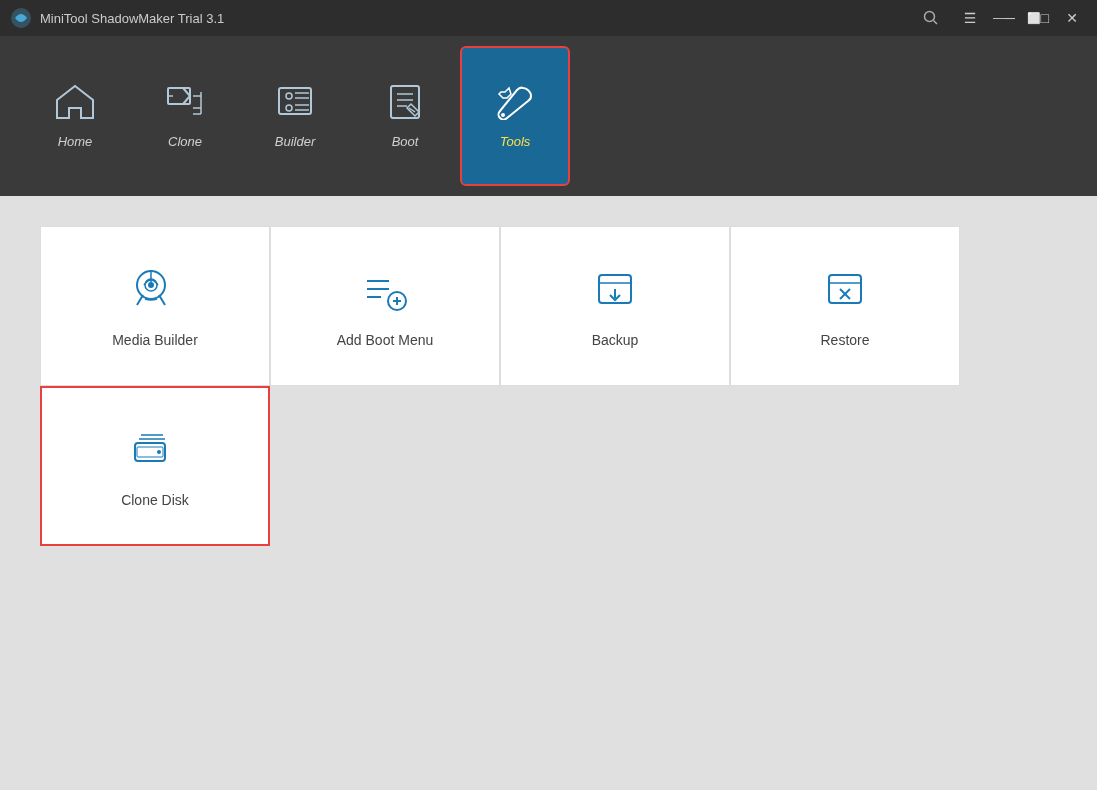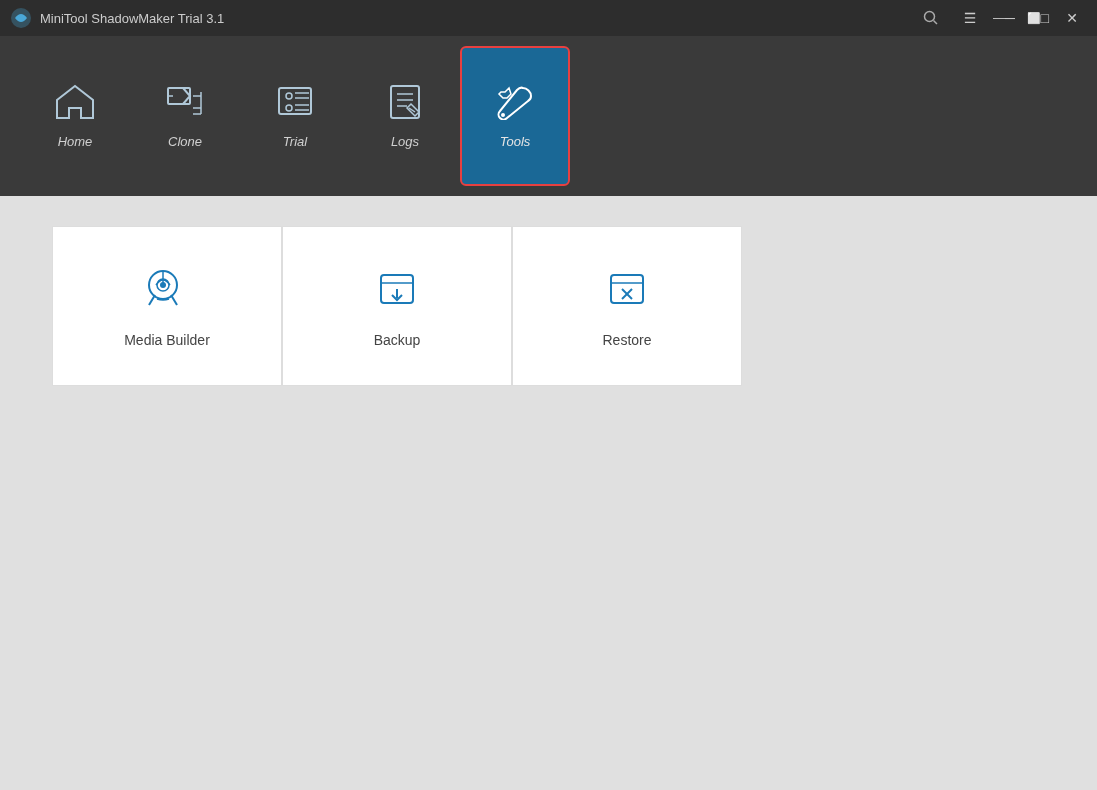--- a/index.html
+++ b/index.html
@@ -55,29 +55,29 @@
       height: 140px;
       color: #d0d0d0;
       cursor: pointer;
       border-radius: 6px;
       gap: 8px;
       font-size: 14px;
     }
     .nav-item.active {
       background: #1a6896;
       border: 2px solid #e84040;
-      color: #e5e5e5;
+      color: #fde047;
     }
     .nav-icon { font-size: 36px; line-height: 1; }
     .nav-label { font-size: 13px; }
 
     
     .main {
       background: #e0e0e0;
-      padding: 30px 52px;
+      padding: 30px 40px;
       height: calc(790px - 36px - 160px);
     }
 
     
     .tool-grid {
       display: flex;
       flex-direction: column;
       gap: 0;
     }
     .tool-row {
@@ -159,34 +159,34 @@
         <rect x="4" y="4" width="32" height="26" rx="2" stroke="#b0c8d8" stroke-width="2" fill="none"></rect>
         <circle cx="14" cy="12" r="3" stroke="#b0c8d8" stroke-width="1.5"></circle>
         <line x1="20" y1="9" x2="34" y2="9" stroke="#b0c8d8" stroke-width="1.5"></line>
         <line x1="20" y1="14" x2="34" y2="14" stroke="#b0c8d8" stroke-width="1.5"></line>
         <circle cx="14" cy="24" r="3" stroke="#b0c8d8" stroke-width="1.5"></circle>
         <line x1="20" y1="21" x2="34" y2="21" stroke="#b0c8d8" stroke-width="1.5"></line>
         <line x1="20" y1="26" x2="34" y2="26" stroke="#b0c8d8" stroke-width="1.5"></line>
         <line x1="28" y1="9" x2="28" y2="9" stroke="#4aa8d8" stroke-width="2"></line>
       </svg>
     </div>
-    <span class="nav-label">Trial</span>
+    <span class="nav-label">Builder</span>
   </div>
 
   <div class="nav-item">
     <div class="nav-icon">
       <svg width="40" height="36" viewBox="0 0 40 36" fill="none">
         <rect x="6" y="2" width="28" height="32" rx="2" stroke="#b0c8d8" stroke-width="2" fill="none"></rect>
         <line x1="12" y1="10" x2="28" y2="10" stroke="#b0c8d8" stroke-width="1.5"></line>
         <line x1="12" y1="16" x2="28" y2="16" stroke="#b0c8d8" stroke-width="1.5"></line>
         <line x1="12" y1="22" x2="22" y2="22" stroke="#b0c8d8" stroke-width="1.5"></line>
         <path d="M24 24 L30 28 M26 20 L34 28 L30 32 L22 24 Z" stroke="#b0c8d8" stroke-width="1.5" fill="none"></path>
       </svg>
     </div>
-    <span class="nav-label">Logs</span>
+    <span class="nav-label">Boot</span>
   </div>
 
   <div class="nav-item active">
     <div class="nav-icon">
       <svg width="40" height="36" viewBox="0 0 40 36" fill="none">
         <path d="M28 4 C32 4 36 8 36 12 C36 14 35 16 33 17 L12 34 C10 36 7 36 5 34 C3 32 3 29 5 27 L22 6 C24 4 26 3 28 4Z" stroke="#fff" stroke-width="2" fill="none"></path>
         <circle cx="8" cy="31" r="2" fill="#fff"></circle>
         <path d="M14 4 L10 8 L6 8 L4 10 L8 14 L12 14 L16 10 Z" stroke="#fff" stroke-width="1.5" fill="none"></path>
       </svg>
     </div>
@@ -210,20 +210,33 @@
             <path d="M30 30 L36 40" stroke="#1a7ab8" stroke-width="2"></path>
             <path d="M15 20 Q22 10 29 20" stroke="#1a7ab8" stroke-width="1.5" fill="none"></path>
             <path d="M22 6 L22 20" stroke="#1a7ab8" stroke-width="1.5"></path>
             <circle cx="22" cy="20" r="3" fill="#1a7ab8"></circle>
             <path d="M16 34 A10 4 0 0 0 28 34" stroke="#1a7ab8" stroke-width="1.5" fill="none"></path>
           </svg>
         </div>
         <span class="tool-label">Media Builder</span>
       </div>
 
+      <div class="tool-card">
+        <div class="tool-icon">
+          <svg width="52" height="48" viewBox="0 0 52 48" fill="none">
+            <line x1="8" y1="16" x2="30" y2="16" stroke="#1a7ab8" stroke-width="2"></line>
+            <line x1="8" y1="24" x2="30" y2="24" stroke="#1a7ab8" stroke-width="2"></line>
+            <line x1="8" y1="32" x2="22" y2="32" stroke="#1a7ab8" stroke-width="2"></line>
+            <circle cx="38" cy="36" r="9" stroke="#1a7ab8" stroke-width="2" fill="none"></circle>
+            <line x1="34" y1="36" x2="42" y2="36" stroke="#1a7ab8" stroke-width="2"></line>
+            <line x1="38" y1="32" x2="38" y2="40" stroke="#1a7ab8" stroke-width="2"></line>
+          </svg>
+        </div>
+        <span class="tool-label">Add Boot Menu</span>
+      </div>
 
       <div class="tool-card">
         <div class="tool-icon">
           <svg width="52" height="48" viewBox="0 0 52 48" fill="none">
             <rect x="10" y="10" width="32" height="28" rx="3" stroke="#1a7ab8" stroke-width="2" fill="none"></rect>
             <path d="M10 18 L42 18" stroke="#1a7ab8" stroke-width="1.5"></path>
             <path d="M26 24 L26 33 M21 30 L26 35 L31 30" stroke="#1a7ab8" stroke-width="2" fill="none"></path>
           </svg>
         </div>
         <span class="tool-label">Backup</span>
@@ -238,18 +251,29 @@
             <line x1="31" y1="24" x2="21" y2="34" stroke="#1a7ab8" stroke-width="2"></line>
           </svg>
         </div>
         <span class="tool-label">Restore</span>
       </div>
 
     </div>
 
     <div class="tool-row">
 
+      <div class="tool-card selected">
+        <div class="tool-icon">
+          <svg width="52" height="48" viewBox="0 0 52 48" fill="none">
+            <rect x="6" y="18" width="30" height="18" rx="3" stroke="#1a7ab8" stroke-width="2" fill="none"></rect>
+            <rect x="8" y="22" width="26" height="10" rx="1" stroke="#1a7ab8" stroke-width="1" fill="none"></rect>
+            <circle cx="30" cy="27" r="2" fill="#1a7ab8"></circle>
+            <path d="M10 14 L36 14 M12 10 L34 10" stroke="#1a7ab8" stroke-width="1.5"></path>
+          </svg>
+        </div>
+        <span class="tool-label">Clone Disk</span>
+      </div>
 
 
     </div>
 
   </div>
 </div>
 
 </body></html>

